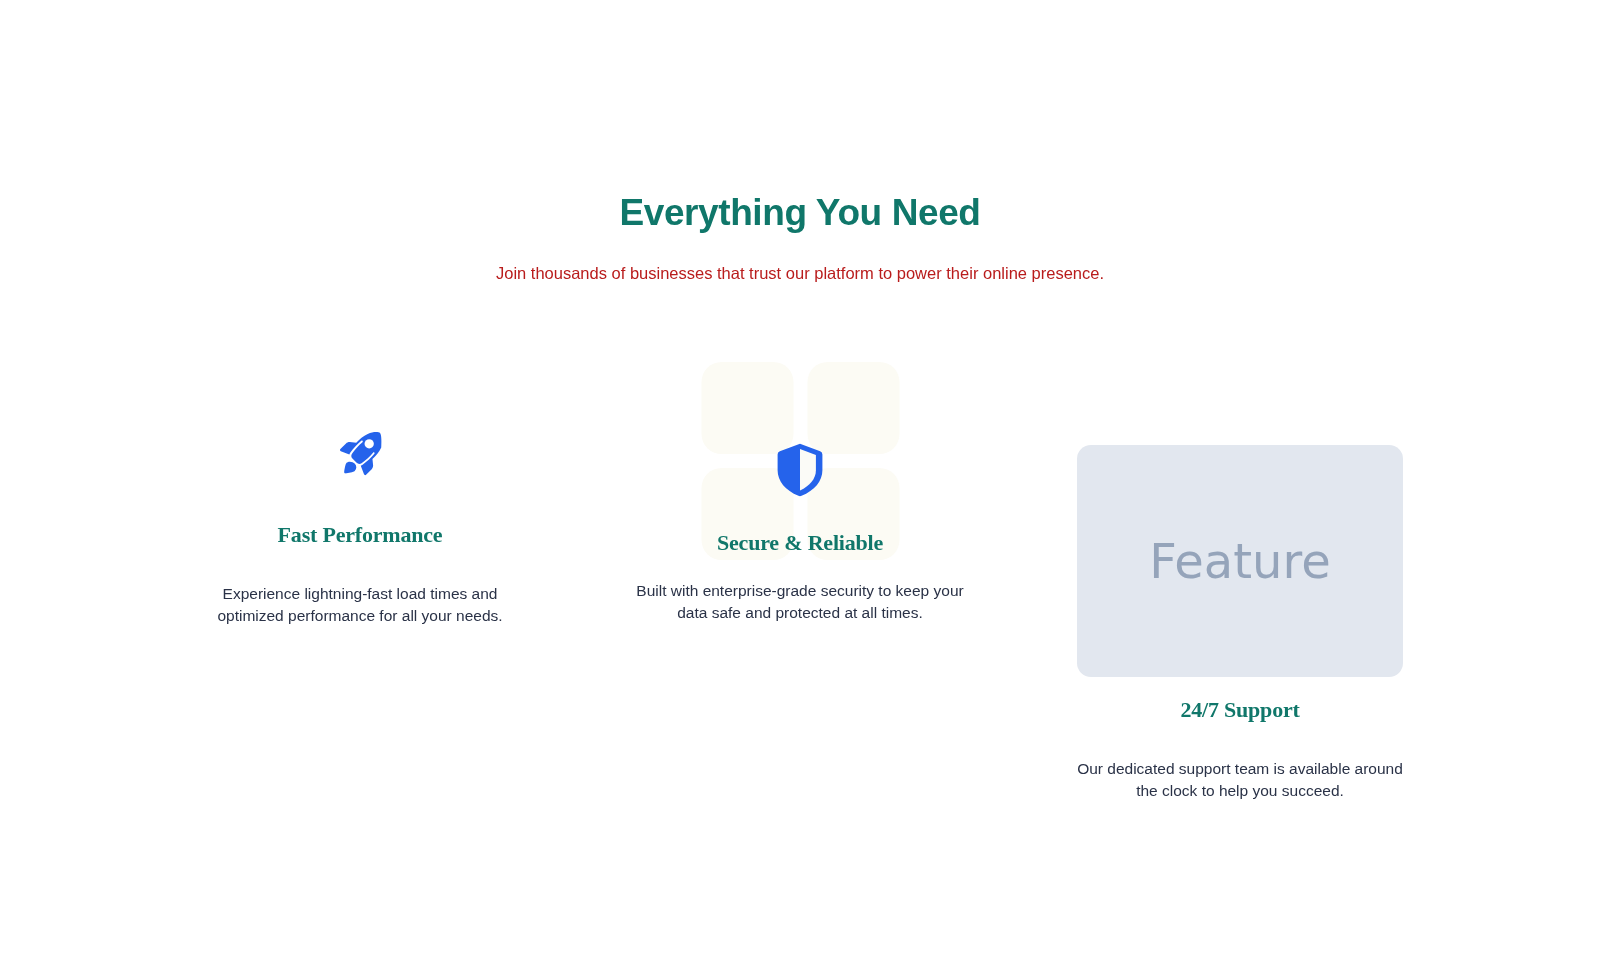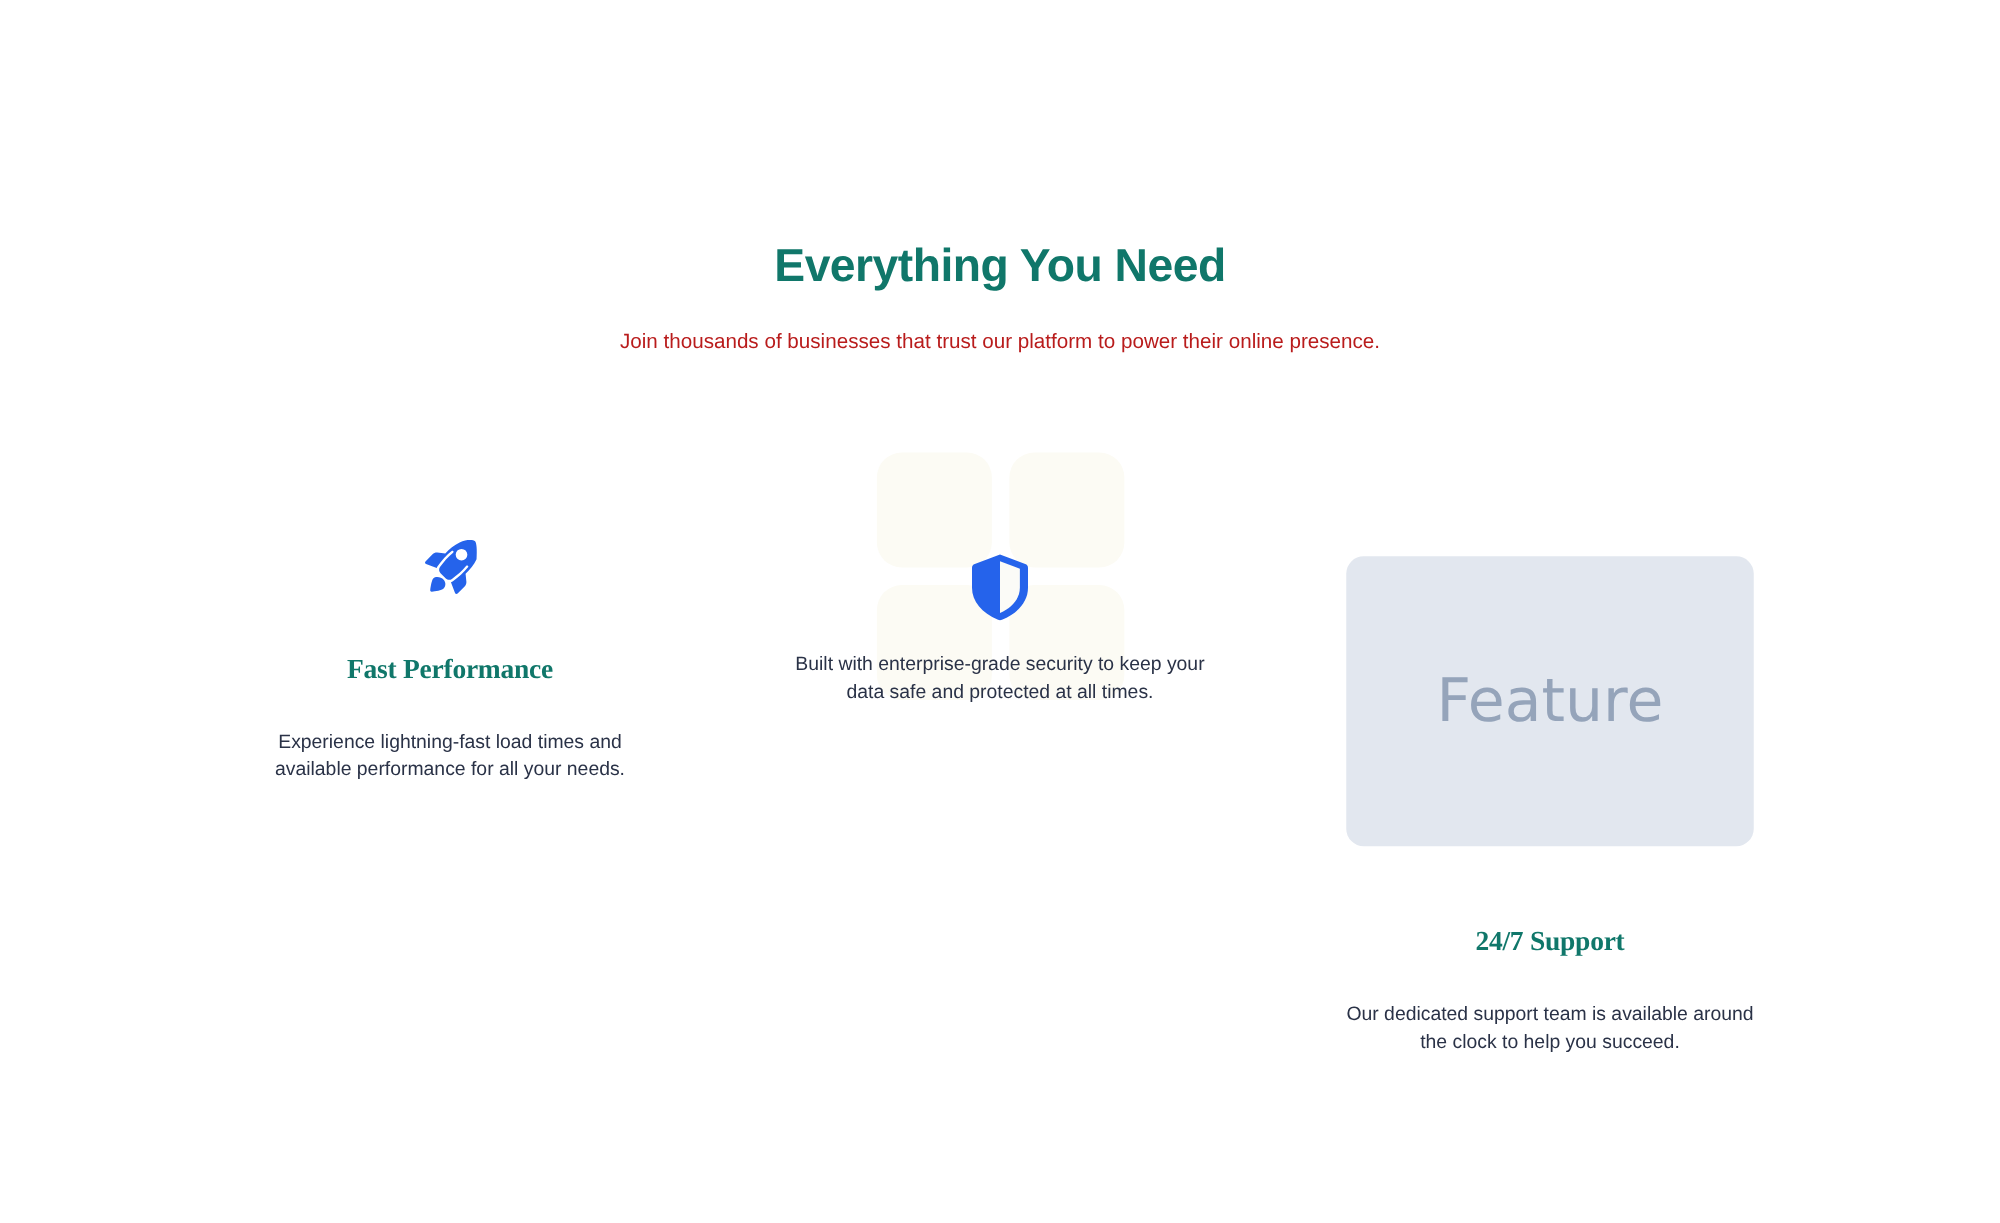--- a/index.html
+++ b/index.html
@@ -149,21 +149,21 @@
   }
 
   .placeholder-label {
     font-family: "DejaVu Sans", sans-serif;
     font-size: 48px;
     font-weight: 400;
     color: #95A4BA;
     line-height: 56px;
   }
 
-  .col-placeholder .feature-title { margin-top: 61px; }
+  .col-placeholder .feature-title { margin-top: 18px; }
   .col-placeholder .feature-desc  { margin-top: 33px; max-width: 345px; }
 
   svg { display: block; }
 </style>
 </head>
 <body>
 
 <div id="page">
 
   <div class="section-head">
@@ -177,39 +177,40 @@
       <div class="icon-wrap">
         <svg width="52" height="52" viewBox="0 0 48 48" aria-hidden="true">
           <g fill="#2563EB">
             <path d="M42.5 5.6c-1.1-1.1-6.0-1.6-11.4 0.8c-4.0 1.8-7.6 4.9-10.6 8.1l-5.9-0.6c-1.3-0.1-2.6 0.4-3.5 1.3l-5.2 5.2c-0.6 0.6-0.4 1.6 0.4 1.9l7.9 3.0c0.2-0.6 0.5-1.2 0.9-1.7c2.6-3.7 6.3-7.8 10.1-10.9c0.4-0.3 0.9-0.2 1.2 0.1c0.3 0.4 0.3 0.9-0.1 1.2c-3.6 3.0-7.2 7.0-9.7 10.6c-1.0 1.4-0.8 3.3 0.4 4.5l3.9 3.9c1.2 1.2 3.1 1.4 4.5 0.4c3.6-2.5 7.6-6.1 10.6-9.7c0.3-0.4 0.8-0.4 1.2-0.1c0.4 0.3 0.4 0.8 0.1 1.2c-3.1 3.8-7.2 7.5-10.9 10.1c-0.5 0.4-1.1 0.7-1.7 0.9l3.0 7.9c0.3 0.8 1.3 1.0 1.9 0.4l5.2-5.2c0.9-0.9 1.4-2.2 1.3-3.5l-0.6-5.9c3.2-3.0 6.3-6.6 8.1-10.6C44.1 11.6 43.6 6.7 42.5 5.6z"></path>
             <path d="M11.6 33.1c-1.1 1.1-1.9 6.0-2.2 8.5c-0.1 0.7 0.5 1.3 1.2 1.2c2.5-0.3 7.4-1.1 8.5-2.2c1.9-1.9 2.0-4.8 0.2-6.7C17.5 32.0 13.5 31.2 11.6 33.1z"></path>
           </g>
           <circle cx="32.5" cy="15.5" r="4.3" fill="#FFFFFF"></circle>
         </svg>
       </div>
       <h3 class="feature-title">Fast Performance</h3>
-      <p class="feature-desc">Experience lightning-fast load times and available performance for all your needs.</p>
+      <p class="feature-desc">Experience lightning-fast load times and optimized performance for all your needs.</p>
     </div>
 
     <div class="feature-col col-shield">
 
       <div class="tile-grid">
         <div class="tile"></div>
         <div class="tile"></div>
         <div class="tile"></div>
         <div class="tile"></div>
       </div>
 
       <div class="inner">
         <div class="icon-wrap">
           <svg width="50" height="56" viewBox="0 0 44 50" aria-hidden="true">
             <path d="M22 1.5 L40 8.2 a3 3 0 0 1 2 2.9 v14.1 c0 9.8 -7.0 18.0 -18.6 22.9 a3.6 3.6 0 0 1 -2.8 0 C9.0 43.2 2 35.0 2 25.2 V11.1 a3 3 0 0 1 2 -2.9 Z" fill="#2563EB"></path>
             <path d="M22 6.2 L36.2 11.6 v13.6 c0 7.6 -5.4 14.0 -14.2 18.1 Z" fill="#FBFBF7"></path>
           </svg>
         </div>
+        <h3 class="feature-title">Secure &amp; Reliable</h3>
         <p class="feature-desc">Built with enterprise-grade security to keep your data safe and protected at all times.</p>
       </div>
     </div>
 
     <div class="feature-col col-placeholder">
       <div class="placeholder-box">
         <span class="placeholder-label">Feature</span>
       </div>
       <h3 class="feature-title">24/7 Support</h3>
       <p class="feature-desc">Our dedicated support team is available around the clock to help you succeed.</p>

